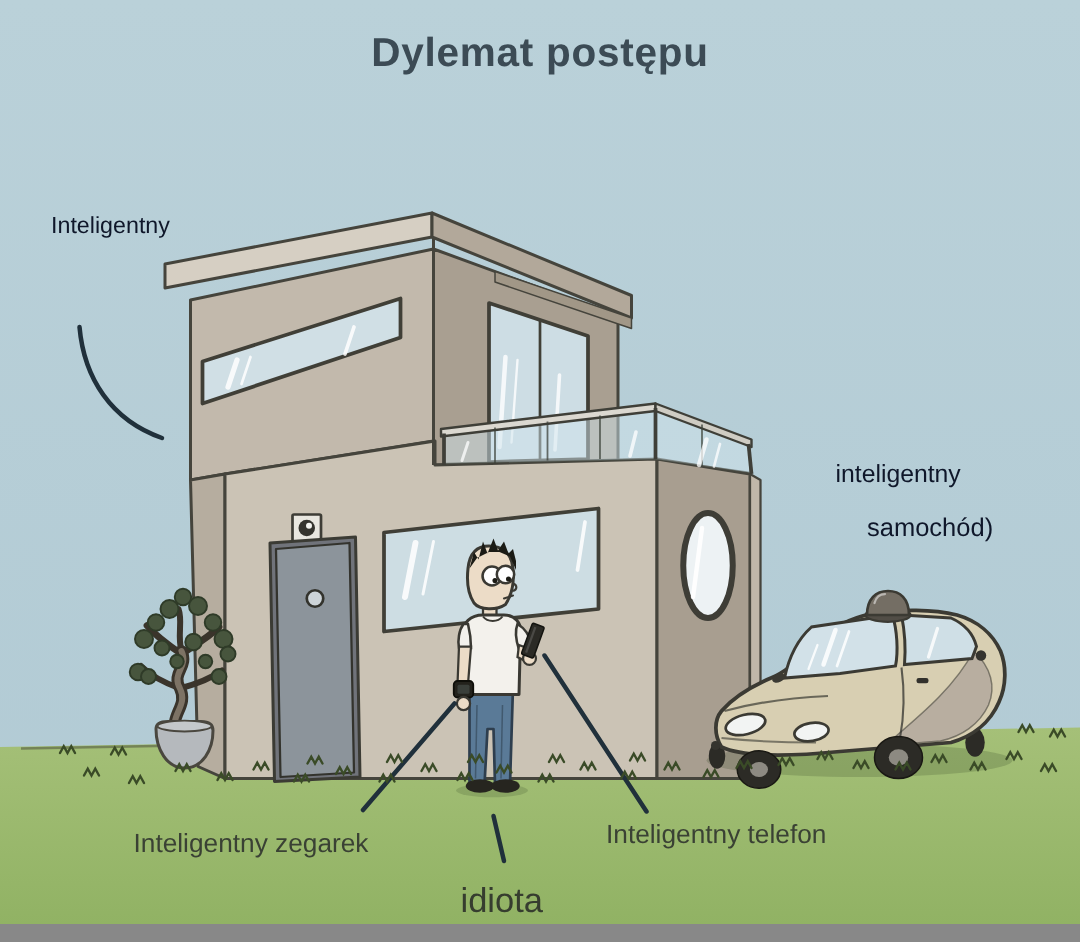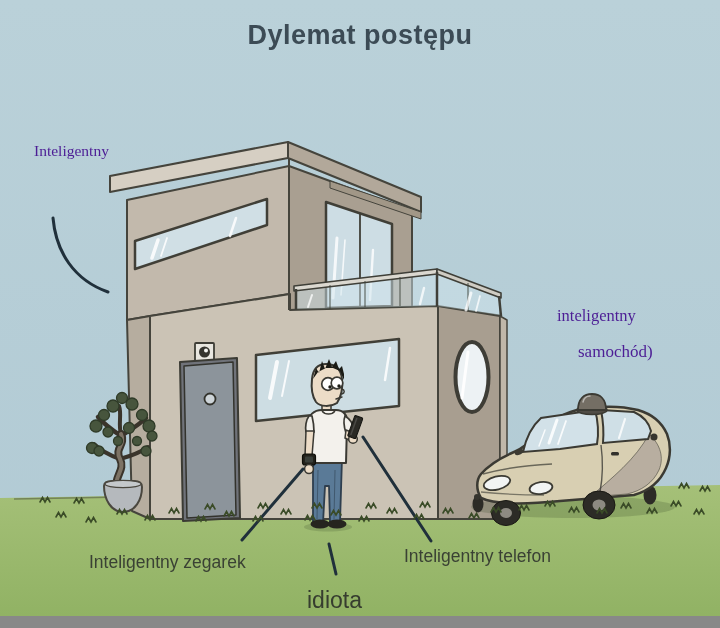--- a/index.html
+++ b/index.html
@@ -7,21 +7,21 @@
     position:relative;width:720px;height:616px;overflow:hidden;
     background:#b6ced7;
     font-family:"Liberation Sans","DejaVu Sans",sans-serif;
   }
   .scene svg{position:absolute;left:0;top:0;}
   .txt{position:absolute;line-height:1.15;white-space:nowrap;}
   .title{
     left:0;right:0;top:20px;text-align:center;
     font-size:27px;font-weight:700;color:#3c4b55;letter-spacing:.5px;
   }
-  .sky-label{color:#4c1d95;font-family:Liberation Serif, serif;}
+  .sky-label{color:#0f172a;}
   .grass-label{color:#3a4134;}
   .house-label{left:34px;top:142px;font-size:15.5px;}
   .house-label .big{display:block;font-size:24px;margin:7px 0 0 12px;}
   .car-label{left:557px;top:307px;font-size:16.5px;}
   .car-label .l2{display:block;font-size:17px;margin:16px 0 16px 21px;}
   .watch-label{left:89px;top:552px;font-size:17.5px;}
   .phone-label{left:404px;top:546px;font-size:17.5px;}
   .idiota-label{left:307px;top:587px;font-size:23px;color:#363d2f;text-align:right;}
 </style>
 </head>

